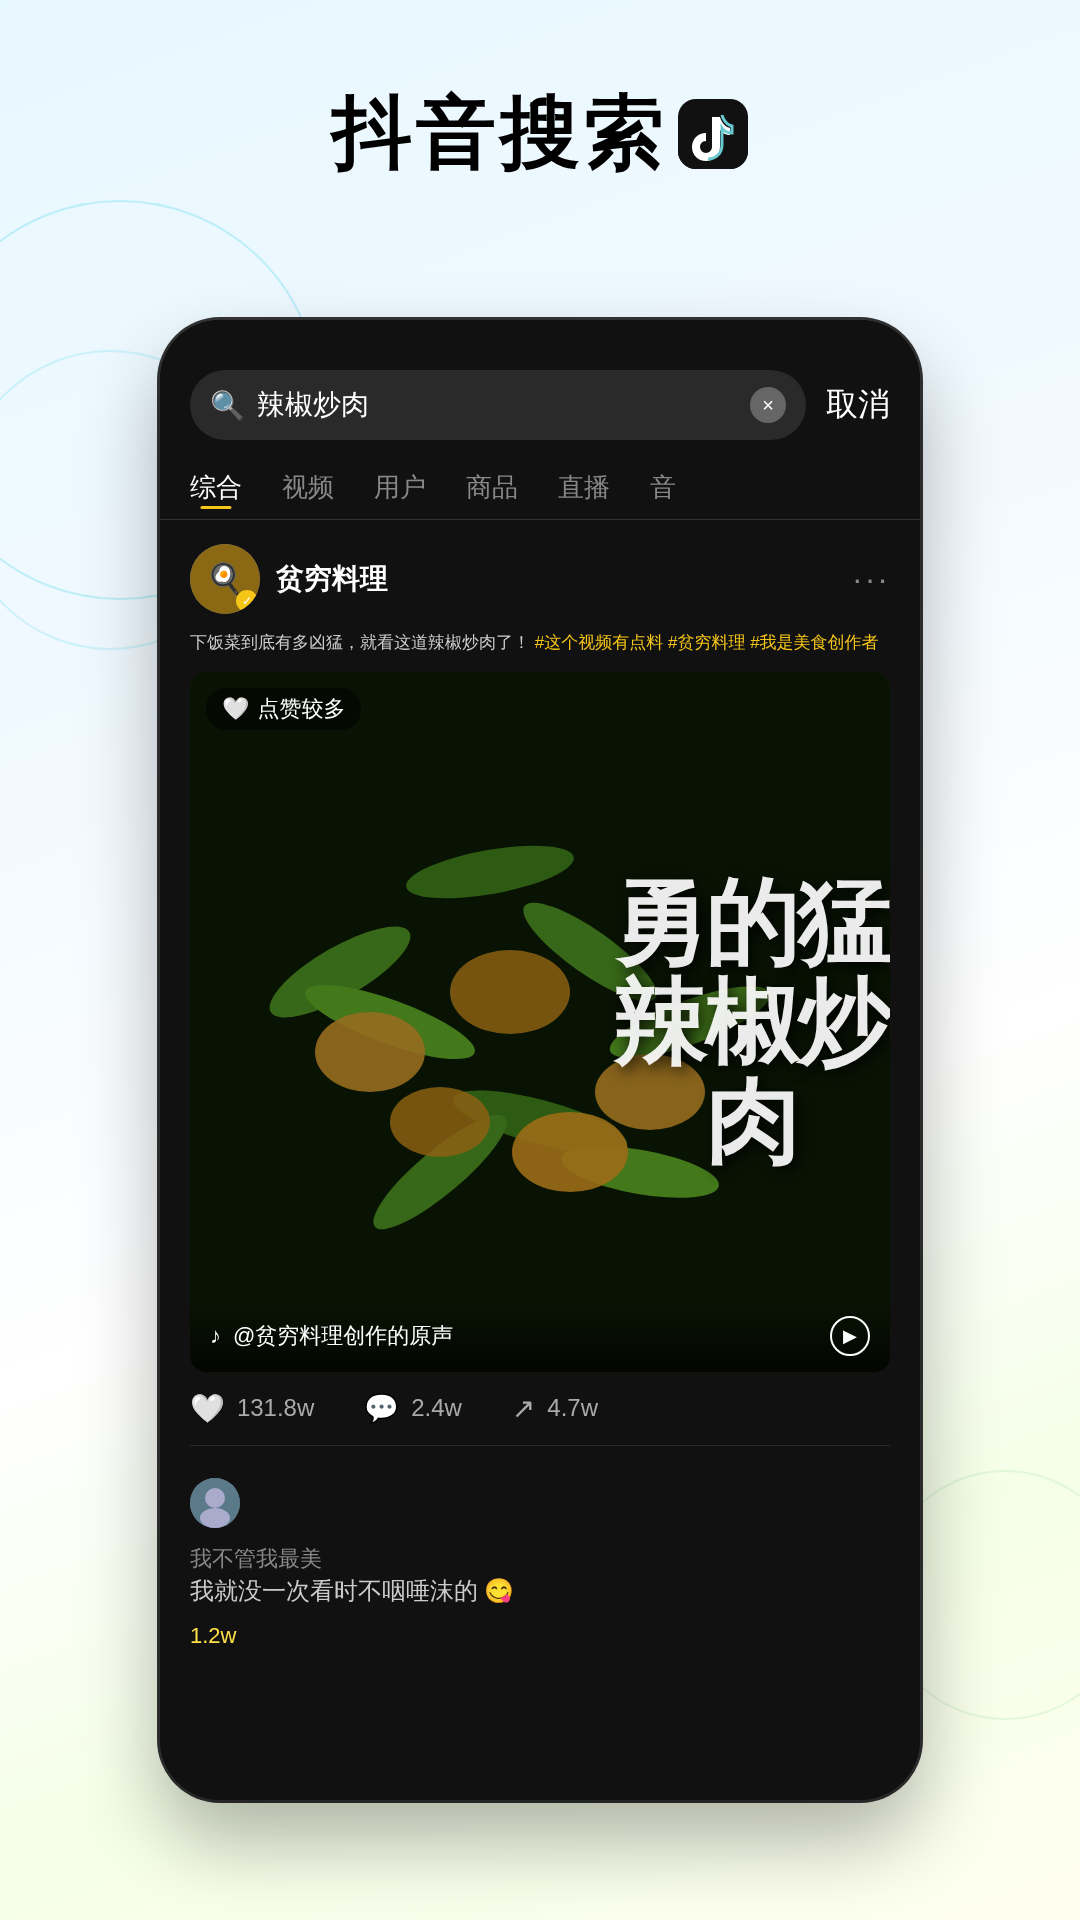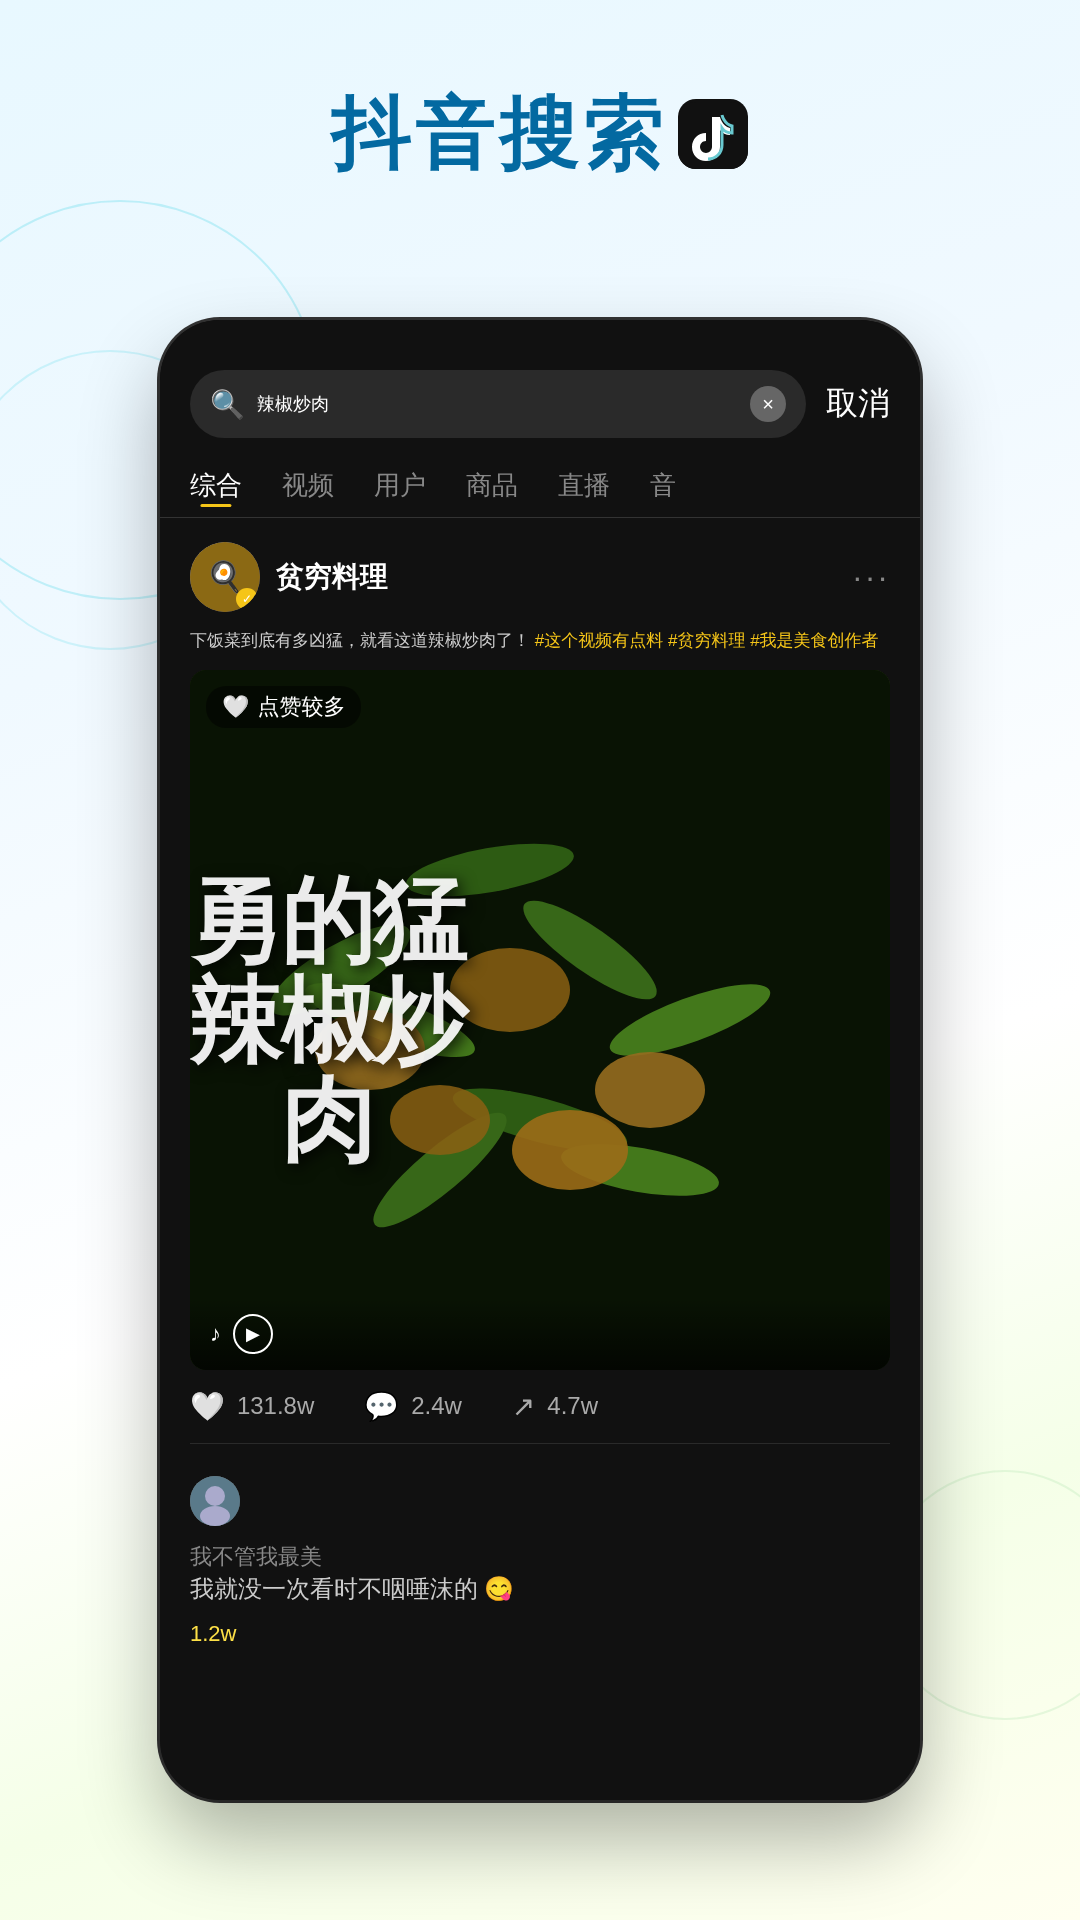--- a/index.html
+++ b/index.html
@@ -39,21 +39,21 @@
     .header {
       text-align: center;
       padding-top: 80px;
       padding-bottom: 40px;
       position: relative;
       z-index: 2;
     }
     .header-title {
       font-size: 80px;
       font-weight: 900;
-      color: #0369a1;
+      color: #000000;
       letter-spacing: 4px;
       display: flex;
       align-items: center;
       justify-content: center;
       gap: 10px;
     }
     .header-subtitle {
       font-size: 44px;
       color: #333;
       margin-top: 20px;
@@ -114,21 +114,21 @@
       padding: 16px 20px;
       gap: 12px;
     }
     .search-icon-inner {
       color: #888;
       font-size: 28px;
     }
     .search-text {
       flex: 1;
       color: #fff;
-      font-size: 18px;
+      font-size: 28px;
     }
     .clear-icon {
       width: 36px; height: 36px;
       background: #666;
       border-radius: 50%;
       display: flex;
       align-items: center;
       justify-content: center;
       color: #fff;
       font-size: 20px;
@@ -437,28 +437,29 @@
               <ellipse cx="380" cy="480" rx="58" ry="40" fill="#d09020" opacity="0.9"></ellipse>
 
               <rect width="700" height="700" fill="rgba(0,0,0,0.25)"></rect>
             </svg>
 
             <div class="video-like-badge">
               <span>🤍</span>
               <span>点赞较多</span>
             </div>
 
-            <div style="position:absolute;inset:0;display:flex;align-items:center;justify-content:flex-start;">
+            <div style="position:absolute;inset:0;display:flex;align-items:center;justify-content:flex-end;">
               <div style="font-size:95px;font-weight:900;color:rgba(255,255,255,0.92);text-shadow:4px 4px 15px rgba(0,0,0,0.9);line-height:1.05;text-align:center;letter-spacing:-3px;">
                 勇的猛<br>辣椒炒<br>肉
               </div>
             </div>
 
             <div class="video-footer">
               <span class="tiktok-small-icon">♪</span>
+              <span class="video-audio-text">@贫穷料理创作的原声</span>
               <div class="play-btn">▶</div>
             </div>
           </div>
 
           <div class="engagement-row">
             <div class="engage-item">
               <span class="engage-icon">🤍</span>
               <span>131.8w</span>
             </div>
             <div class="engage-item">

